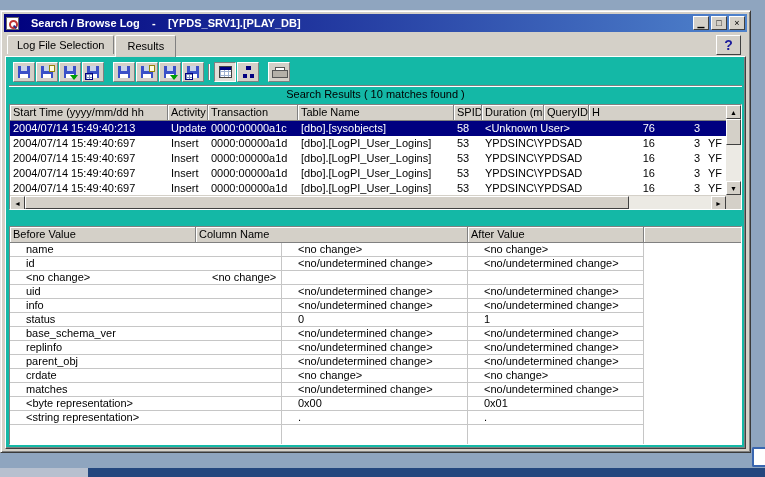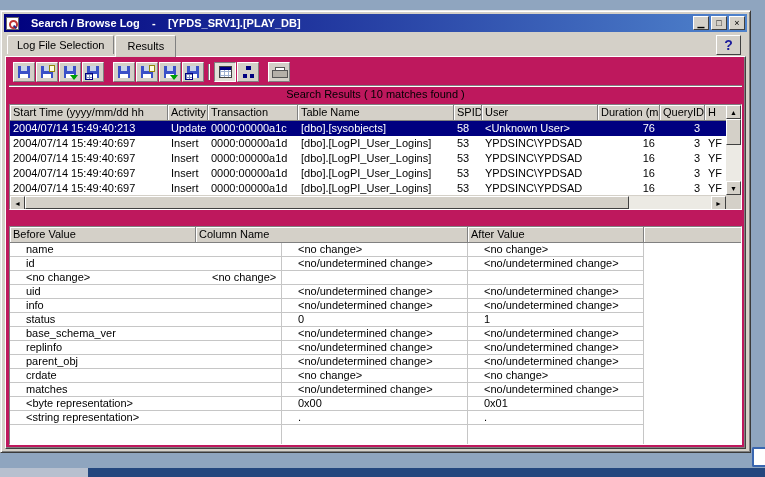--- a/index.html
+++ b/index.html
@@ -23,21 +23,21 @@
 
   
   .tabrow { display:flex; align-items:flex-end; height:23px; padding-left:2px; position:relative; z-index:2; margin-bottom:-1px; }
   .tab { height:19px; line-height:18px; padding:0 9px; background:#d4d0c8; border:1px solid #808080;
          border-bottom:none; border-top-color:#fff; border-left-color:#fff; border-radius:2px 2px 0 0; margin-right:1px; }
   .tab.active { height:22px; line-height:21px; padding:0 11px; }
   .help-btn { position:absolute; right:5px; bottom:2px; width:25px; height:20px; background:#d4d0c8;
               border:1px solid; border-color:#fff #404040 #404040 #fff; color:#1c1c9c; font-weight:bold; font-size:14px; padding:0; }
 
   .tabpage { position:relative; z-index:1; flex:1; border:1px solid; border-color:#fff #404040 #404040 #fff;
-             box-shadow: inset -1px -1px 0 #808080; background:#be185d; padding:2px 2px 3px 2px;
+             box-shadow: inset -1px -1px 0 #808080; background:#14b8a6; padding:2px 2px 3px 2px;
              display:flex; flex-direction:column; overflow:hidden; }
 
   
   .toolbar { height:26px; display:flex; align-items:center; padding:2px 2px 2px 5px; gap:1px; flex:0 0 auto; }
   .tbtn { position:relative; width:22px; height:20px; background:#d4d0c8; border:1px solid;
           border-color:#fff #808080 #808080 #fff; padding:0; display:flex; align-items:center; justify-content:center; flex:0 0 auto; }
   .tbtn.pressed { border-color:#808080 #fff #fff #808080; background:#e2dfd8; }
   .tgap { width:7px; flex:0 0 auto; }
   .tsep { width:2px; height:16px; border-left:1px solid #808080; border-right:1px solid #fff; margin:0 3px; flex:0 0 auto; }
 
@@ -190,21 +190,20 @@
 
         <div class="grid-top">
           <div class="gt-main">
             <div class="gt-cols">
               <div class="thead">
                   <div class="hcell rc0">Start Time  (yyyy/mm/dd hh</div>
                   <div class="hcell rc1">Activity</div>
                   <div class="hcell rc2">Transaction</div>
                   <div class="hcell rc3">Table Name</div>
                   <div class="hcell rc4">SPID</div>
-                  <div class="hcell rc5">User</div>
                   <div class="hcell rc6">Duration (ms)</div>
                   <div class="hcell rc7">QueryID</div>
                   <div class="hcell rc8">H</div>
                 </div>
               <div class="tbody">
                   <div class="trow selected">
                     <div class="tcell rc0">2004/07/14 15:49:40:213</div>
                     <div class="tcell rc1">Update</div>
                     <div class="tcell rc2">0000:00000a1c</div>
                     <div class="tcell rc3">[dbo].[sysobjects]</div>

